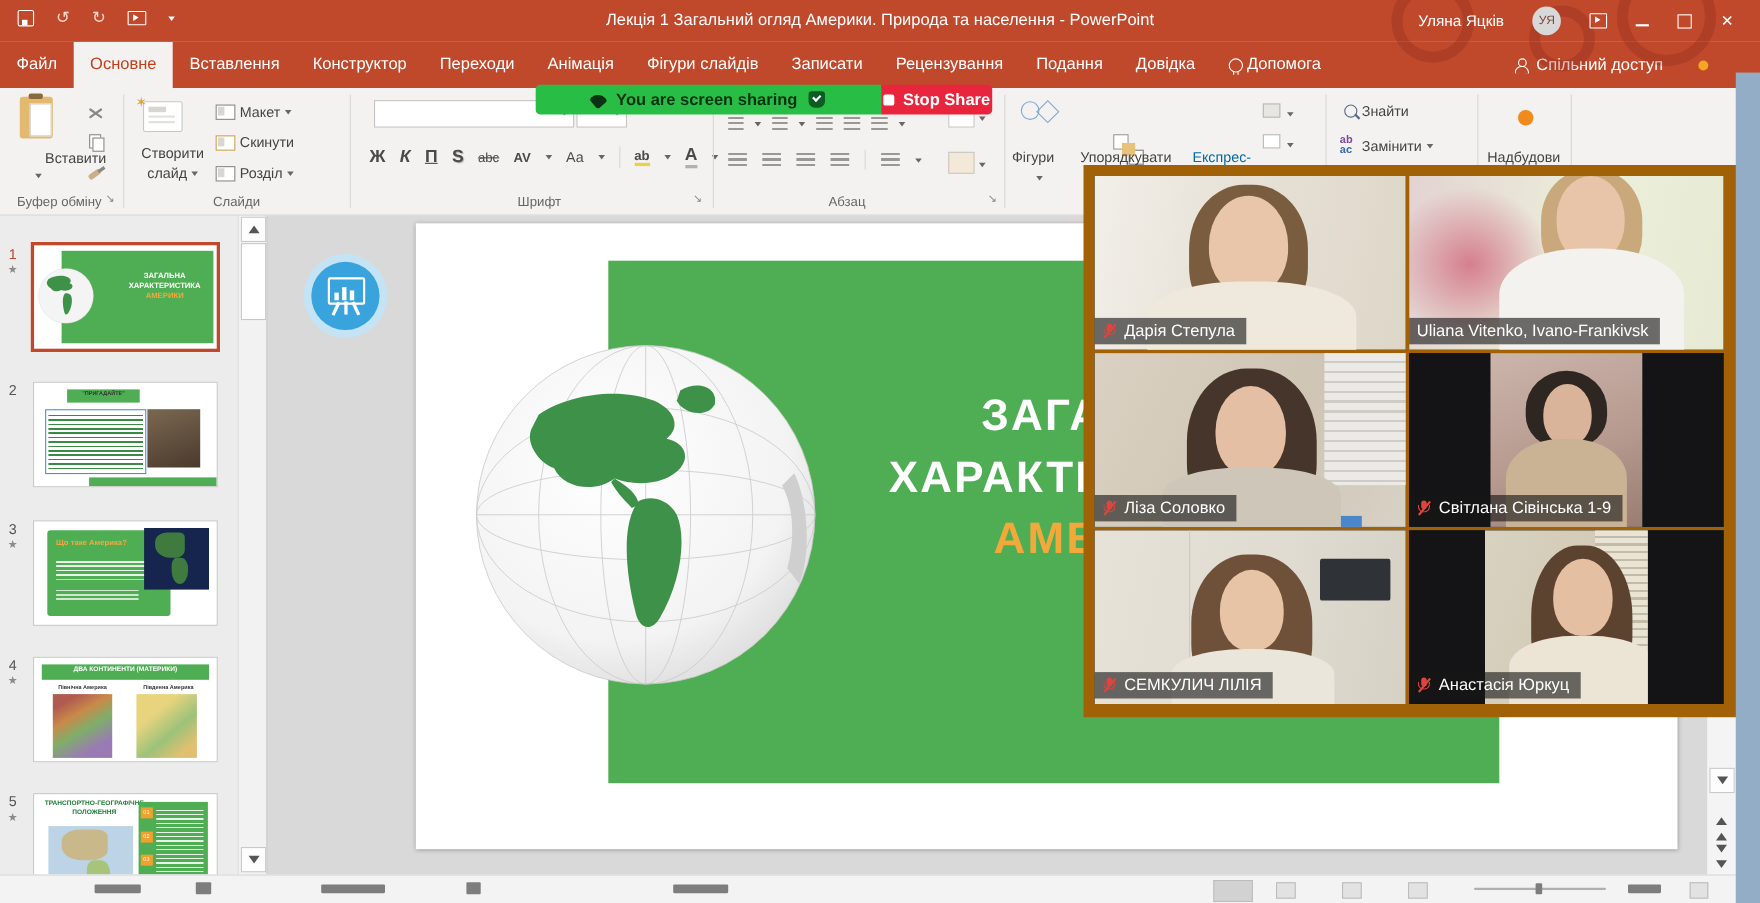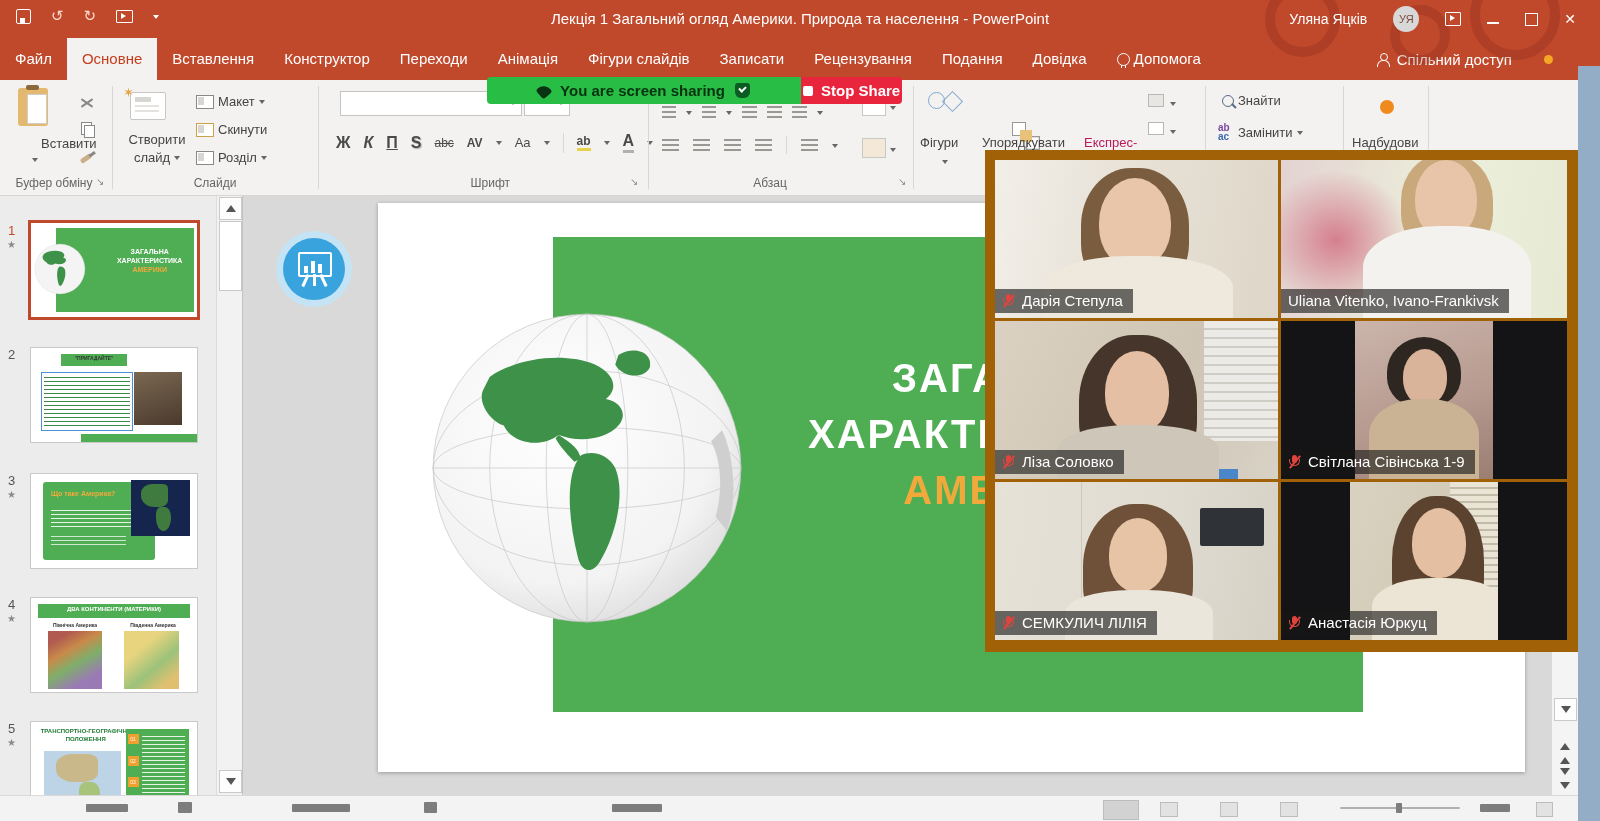--- a/index.html
+++ b/index.html
@@ -307,21 +307,21 @@
     <div class="abs shape-ic" style="left:928px;top:12px;"></div>
     <div class="rsmall" style="left:920px;top:55px;text-align:center;">
       <span>Фігури</span>
       </div>
     <span class="car abs" style="left:942px;top:76px;"></span>
     <div class="abs arr-ic" style="left:1012px;top:12px;"></div>
     <div class="rsmall" style="left:982px;top:55px;">
       <span>Упорядкувати</span>
       </div>
     <div class="abs quick-ic" style="left:1096px;top:10px;"></div>
-    <div class="rsmall" style="left:1084px;top:55px;color:#be185d;">
+    <div class="rsmall" style="left:1084px;top:55px;color:#0369a1;">
       <span>Експрес-</span>
       </div>
     <div class="abs fill-ic" style="left:1148px;top:14px;"></div>
     <span class="car abs" style="left:1170px;top:18px;"></span>
     <div class="abs fill-ic" style="left:1148px;top:42px;background:#fff;"></div>
     <span class="car abs" style="left:1170px;top:46px;"></span>
     <div class="rdiv" style="left:1205px;"></div>
 
     <div class="rsmall" style="left:1222px;top:13px;">
       <span class="mag"></span>

